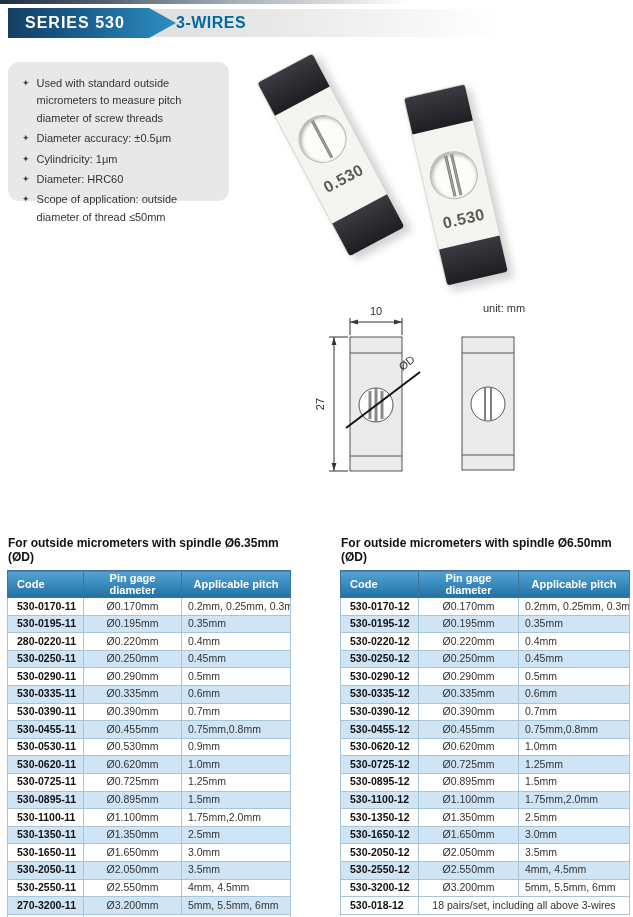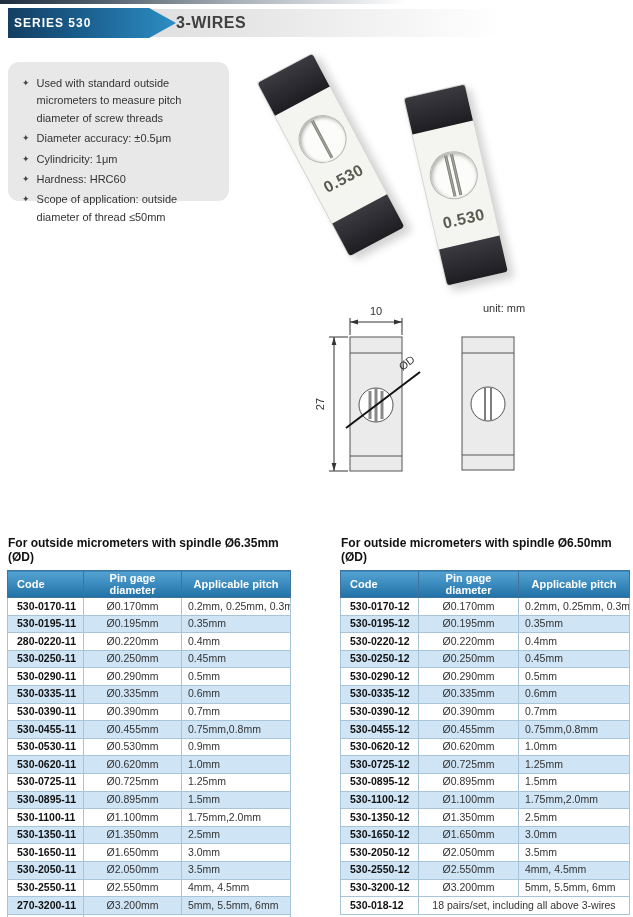--- a/index.html
+++ b/index.html
@@ -8,23 +8,23 @@
 
   
   .top-strip{position:absolute;left:0;top:0;width:600px;height:4px;
     background:linear-gradient(to right,#1f2d3d 0%,#55626f 18%,#aab2ba 40%,rgba(255,255,255,0) 68%);}
   .header-bar{position:absolute;left:8px;top:9px;width:560px;height:28px;
     background:linear-gradient(to right,#d7d7d7 0%,#e7e7e7 45%,#ffffff 88%);}
   .series-badge{position:absolute;left:8px;top:8px;width:168px;height:30px;
     background:linear-gradient(to right,#143f63 0%,#1a5f8e 45%,#2d8ec4 100%);
     clip-path:polygon(0 0,84% 0,100% 50%,84% 100%,0 100%);
     display:flex;align-items:center;}
-  .series-badge span{color:#fff;font-weight:bold;font-size:12px;letter-spacing:1px;padding-left:6px;}
+  .series-badge span{color:#fff;font-weight:bold;font-size:16px;letter-spacing:1px;padding-left:17px;}
   .product-title{position:absolute;left:176px;top:8px;height:30px;display:flex;align-items:center;
-    color:#404040;font-weight:bold;font-size:16px;letter-spacing:0.5px;}
+    color:#0369a1;font-weight:bold;font-size:16px;letter-spacing:0.5px;}
 
   
   .features-panel{position:absolute;left:8px;top:62px;width:221px;height:139px;
     background:#e8e8e8;border-radius:11px;box-sizing:border-box;padding:13px 10px 10px 14px;}
   .features-panel ul{list-style:none;margin:0;padding:0;}
   .features-panel li{display:flex;gap:7px;margin-bottom:3px;color:#333;font-size:11px;line-height:1.58;}
   .bullet{font-size:9px;color:#444;line-height:1.9;flex:0 0 auto;}
 
   
   .wire-item{position:absolute;width:62px;border-radius:3px;background:#f4f4f1;
@@ -85,21 +85,21 @@
       <li>
         <span class="bullet">✦</span>
         <span>Diameter accuracy: ±0.5μm</span>
         </li>
       <li>
         <span class="bullet">✦</span>
         <span>Cylindricity: 1μm</span>
         </li>
       <li>
         <span class="bullet">✦</span>
-        <span>Hardness: HRC60</span>
+        <span>Diameter: HRC60</span>
         </li>
       <li>
         <span class="bullet">✦</span>
         <span>Scope of application: outside diameter of thread ≤50mm</span>
         </li>
     </ul>
   </div>
 
   <div id="photo-left" class="wire-item">
     <div class="band top"></div>

